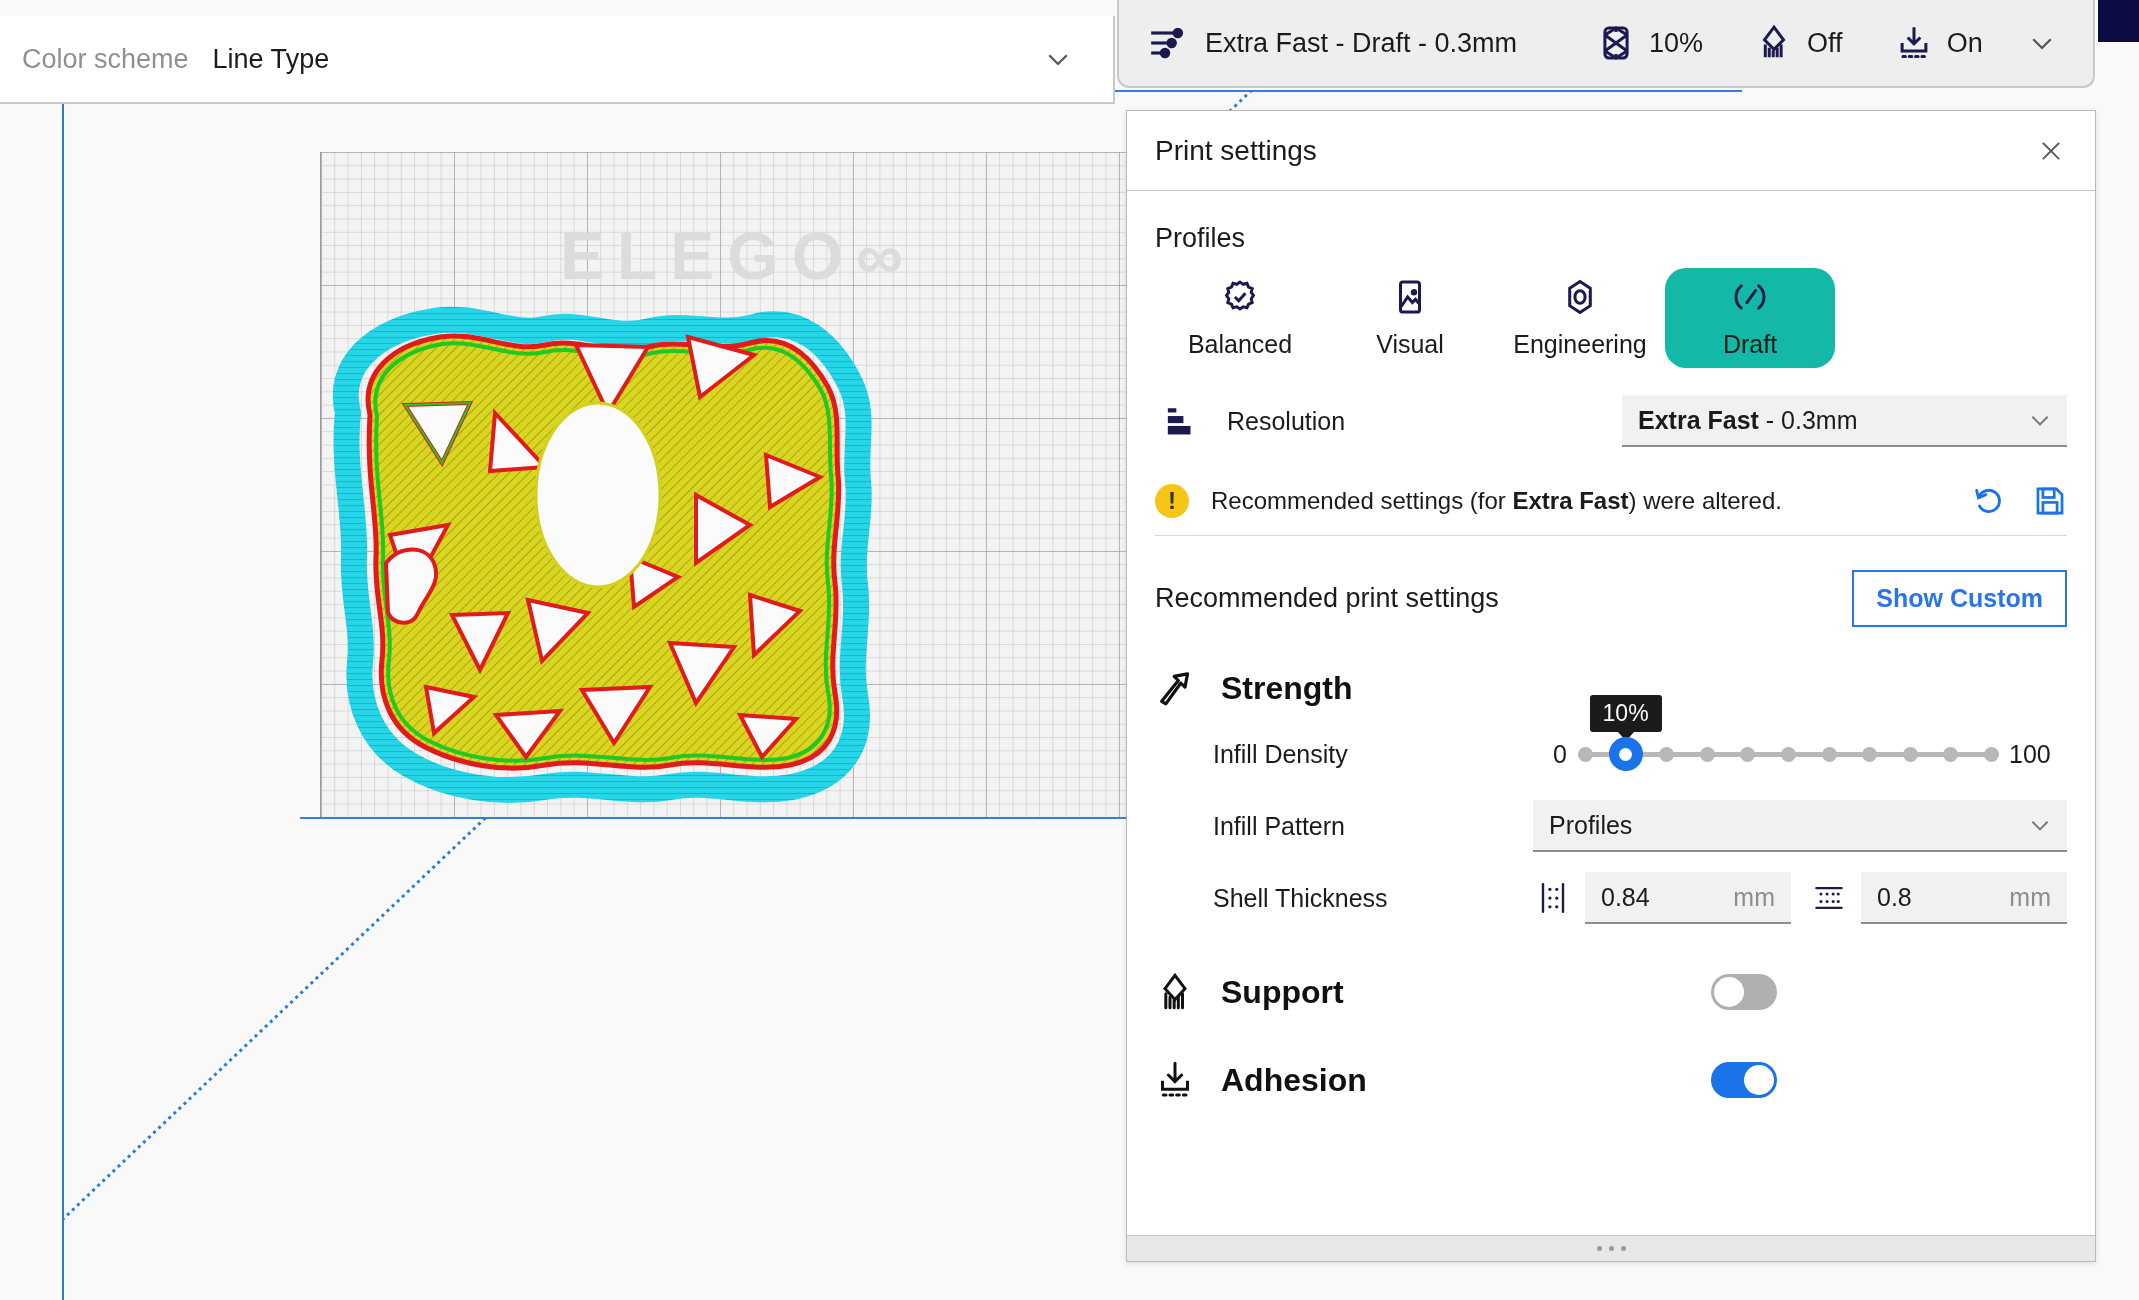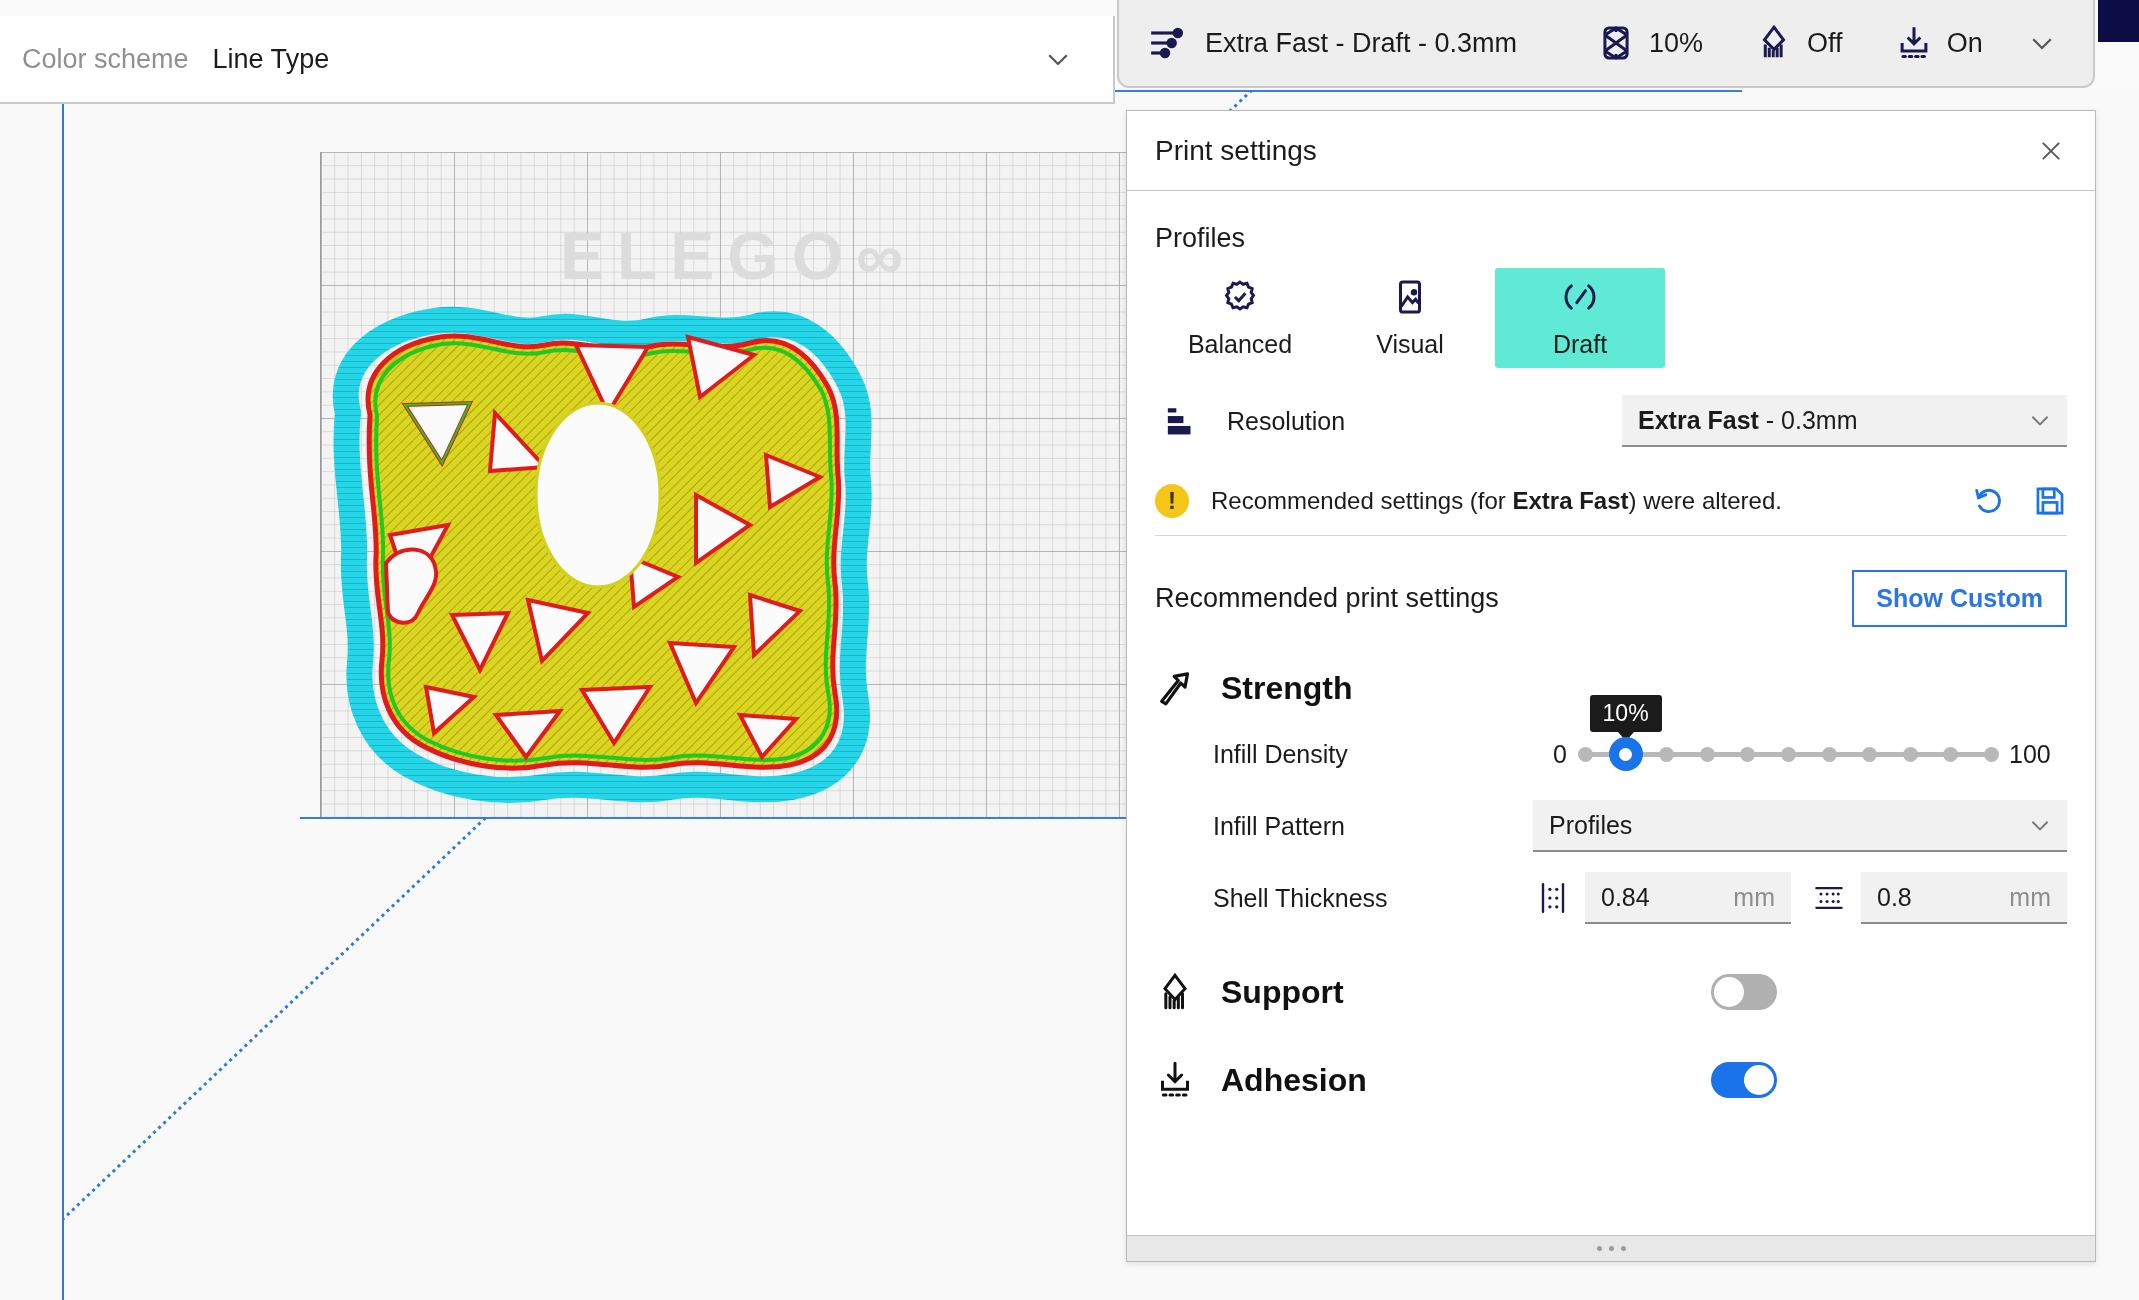--- a/index.html
+++ b/index.html
@@ -114,21 +114,21 @@
 
   .section-label { font-size: 27px; color: #1b1b1b; margin-top: 32px; }
 
   
   .profiles { display: flex; margin-top: 14px; }
   .profile {
     width: 170px; height: 100px;
     display: flex; flex-direction: column; align-items: center; justify-content: center;
     gap: 14px; cursor: pointer; border-radius: 3px;
   }
-  .profile.active { background: #5eead4; }
+  .profile.active { background: #14b8a6; border-radius: 21px; }
   .profile-label { font-size: 25px; color: #1b1b1b; }
 
   
   .row-res { display: flex; align-items: center; margin-top: 22px; height: 62px; }
   .res-icon { width: 54px; display:flex; justify-content:center;}
   .res-label { font-size: 25px; color: #1b1b1b; margin-left: 18px; }
   .res-select {
     margin-left: auto; width: 445px; height: 52px;
     background: #f1f1f1; border-bottom: 2px solid #8d8d8d;
     display: flex; align-items: center; padding: 0 14px 0 16px; cursor: pointer;
@@ -418,20 +418,29 @@
         </div>
         <div class="profile">
           <span>
             <svg width="38" height="38" viewBox="0 0 24 24" fill="none" stroke="#1a1a4e" stroke-width="1.9">
               <rect x="6" y="2.5" width="12" height="19" rx="1.5"></rect>
               <circle cx="14.5" cy="9" r="1.1" fill="#1a1a4e"></circle>
               <polyline points="6.5,18 10.5,12 13.5,15.5 15.5,13.5 17.5,16"></polyline>
             </svg>
           </span>
           <span class="profile-label">Visual</span>
+        </div>
+        <div class="profile">
+          <span>
+            <svg width="38" height="38" viewBox="0 0 24 24" fill="none" stroke="#1a1a4e" stroke-width="1.9">
+              <polygon points="12,2.2 18.5,6.5 18.5,17.5 12,21.8 5.5,17.5 5.5,6.5"></polygon>
+              <ellipse cx="12" cy="12" rx="3.2" ry="4"></ellipse>
+            </svg>
+          </span>
+          <span class="profile-label">Engineering</span>
         </div>
         <div class="profile active">
           <span>
             <svg width="38" height="38" viewBox="0 0 24 24" fill="none" stroke="#1a1a4e" stroke-width="1.9" stroke-linecap="round">
               <path d="M6.5 19 A9 9 0 0 1 6.5 5"></path>
               <path d="M17.5 5 A9 9 0 0 1 17.5 19"></path>
               <line x1="15.5" y1="8" x2="10" y2="15.5"></line>
             </svg>
           </span>
           <span class="profile-label">Draft</span>

